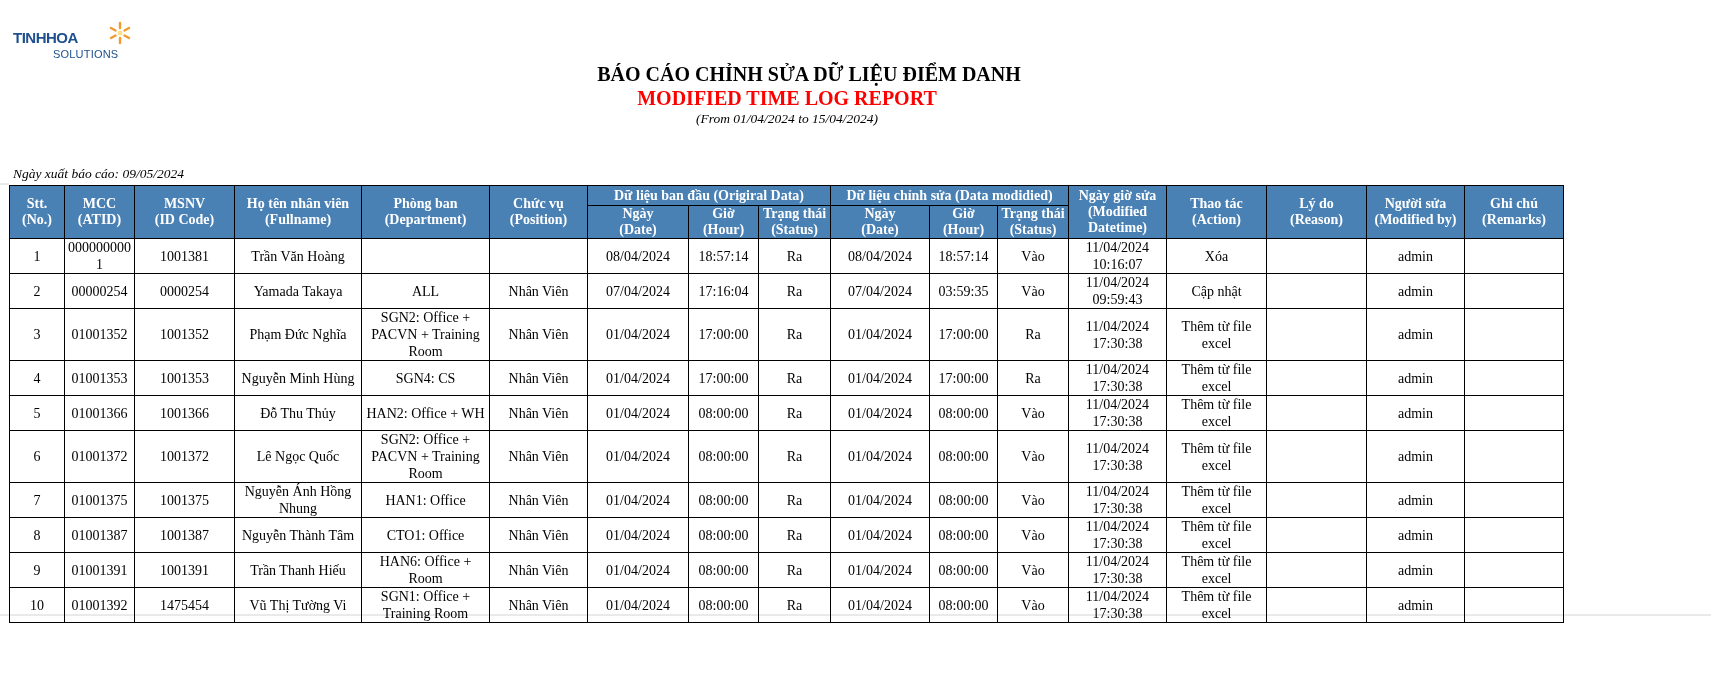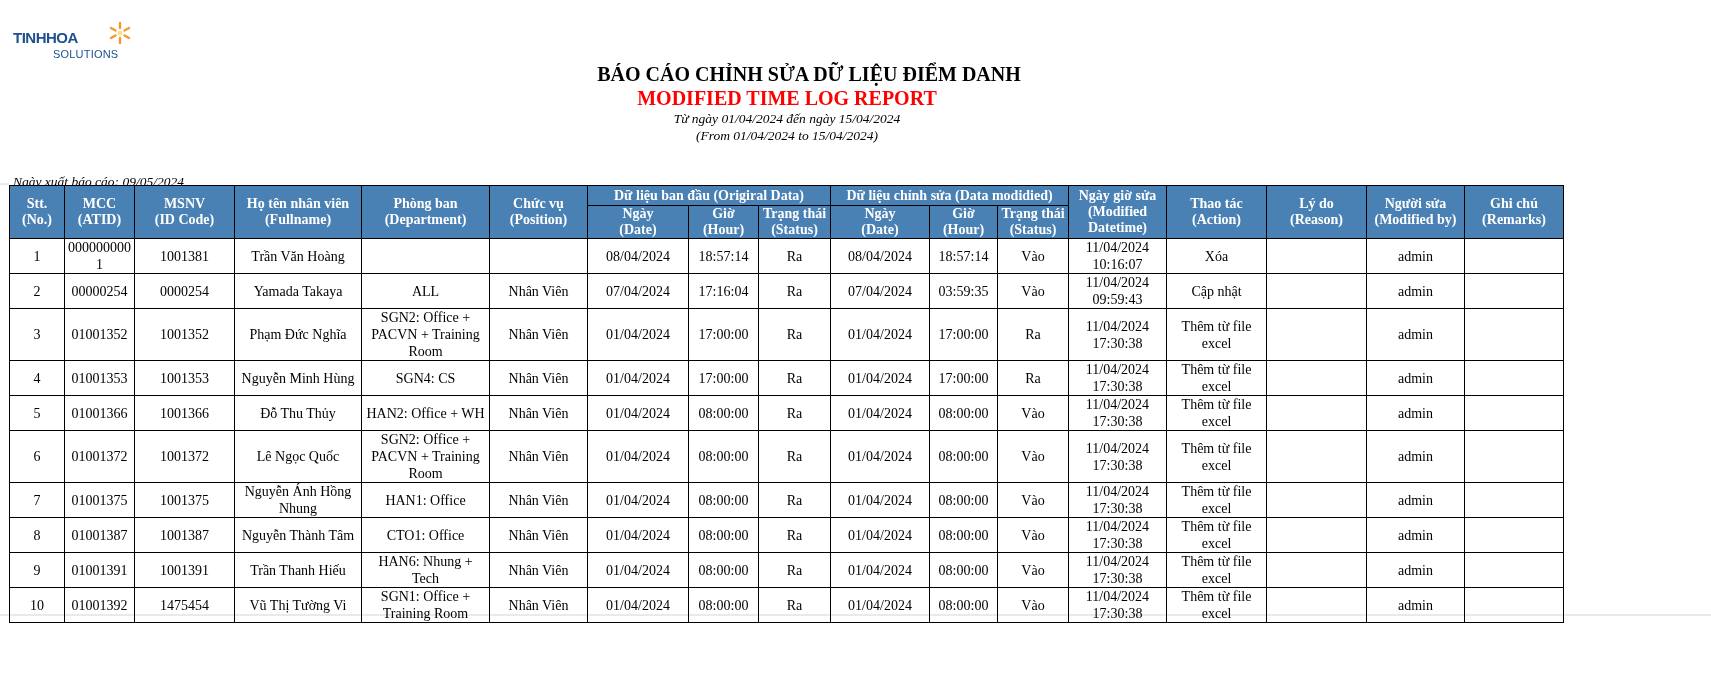--- a/index.html
+++ b/index.html
@@ -9,21 +9,21 @@
   .logo { position: absolute; left: 13px; top: 20px; width: 120px; height: 42px; }
   .logo-text { position: absolute; left: 0; top: 9px; font-family: "Liberation Sans", "DejaVu Sans", sans-serif;
                font-weight: bold; font-size: 15px; color: #1e4f8f; letter-spacing: -0.5px; }
   .logo-sub { position: absolute; left: 40px; top: 28px; font-family: "Liberation Sans", "DejaVu Sans", sans-serif;
               font-size: 11px; color: #1e4f8f; letter-spacing: 0.2px; text-align: center; }
   .logo-star { position: absolute; left: 94px; top: 0; width: 26px; height: 26px; }
   .titles { position: absolute; left: 0; top: 62px; width: 1574px; text-align: center; }
   .title-vn { font-weight: bold; font-size: 20px; line-height: 25px; padding-left: 44px; }
   .title-en { font-weight: bold; font-size: 20px; line-height: 23px; color: #ff0000; }
   .range-vn, .range-en { font-style: italic; font-size: 13.5px; line-height: 17px; }
-  .export-date { position: absolute; left: 13px; top: 166px; font-style: italic; font-size: 13.5px; margin-top: 8px; }
+  .export-date { position: absolute; left: 13px; top: 166px; font-style: italic; font-size: 13.5px; }
   table.report { position: absolute; left: 9px; top: 185px; border-collapse: collapse; table-layout: fixed; }
   table.report th, table.report td { border: 1.5px solid #000; padding: 0 2px; font-size: 14px; overflow: hidden; }
   table.report th { background: #4a81b5; color: #ffffff; font-weight: bold; text-align: center; line-height: 16px; }
   table.report td { line-height: 17px; height: auto; vertical-align: middle; }
   td.c { text-align: center; }
   td.l { text-align: center; }
   tr.h1 th { height: 19px; }
   tr.h2 th { height: 31px; }
 </style>
 </head>
@@ -46,21 +46,20 @@
       <line x1="22" y1="8" x2="17.5" y2="10.5"></line>
       <line x1="8.5" y1="15.5" x2="4" y2="18"></line>
     </g>
     <circle cx="13" cy="13" r="2.5" fill="#fde08a"></circle>
   </svg>
 </div>
 
 <div class="titles">
   <div class="title-vn">BÁO CÁO CHỈNH SỬA DỮ LIỆU ĐIỂM DANH</div>
   <div class="title-en">MODIFIED TIME LOG REPORT</div>
-  <div class="range-vn">Từ ngày 01/04/2024 đến ngày 15/04/2024</div>
   <div class="range-en">(From 01/04/2024 to 15/04/2024)</div>
 </div>
 
 <div class="export-date">Ngày xuất báo cáo: 09/05/2024</div>
 
 <table class="report">
   <colgroup>
     <col style="width:55px">
       <col style="width:70px">
       <col style="width:100px">
@@ -263,21 +262,21 @@
     <td class="l"></td>
     <td class="l">admin</td>
     <td class="l"></td>
   </tr>
 
   <tr style="height: 34px;">
     <td class="c">9</td>
     <td class="c" style="word-break:break-all">01001391</td>
     <td class="c">1001391</td>
     <td class="l">Trần Thanh Hiếu</td>
-    <td class="l">HAN6: Nhung + Tech</td>
+    <td class="l">HAN6: Office + Room</td>
     <td class="l">Nhân Viên</td>
     <td class="c">01/04/2024</td>
     <td class="c">08:00:00</td>
     <td class="c">Ra</td>
     <td class="c">01/04/2024</td>
     <td class="c">08:00:00</td>
     <td class="c">Vào</td>
     <td class="c"><span>11/04/2024</span><br><span>17:30:38</span></td>
     <td class="c">Thêm từ file excel</td>
     <td class="l"></td>

